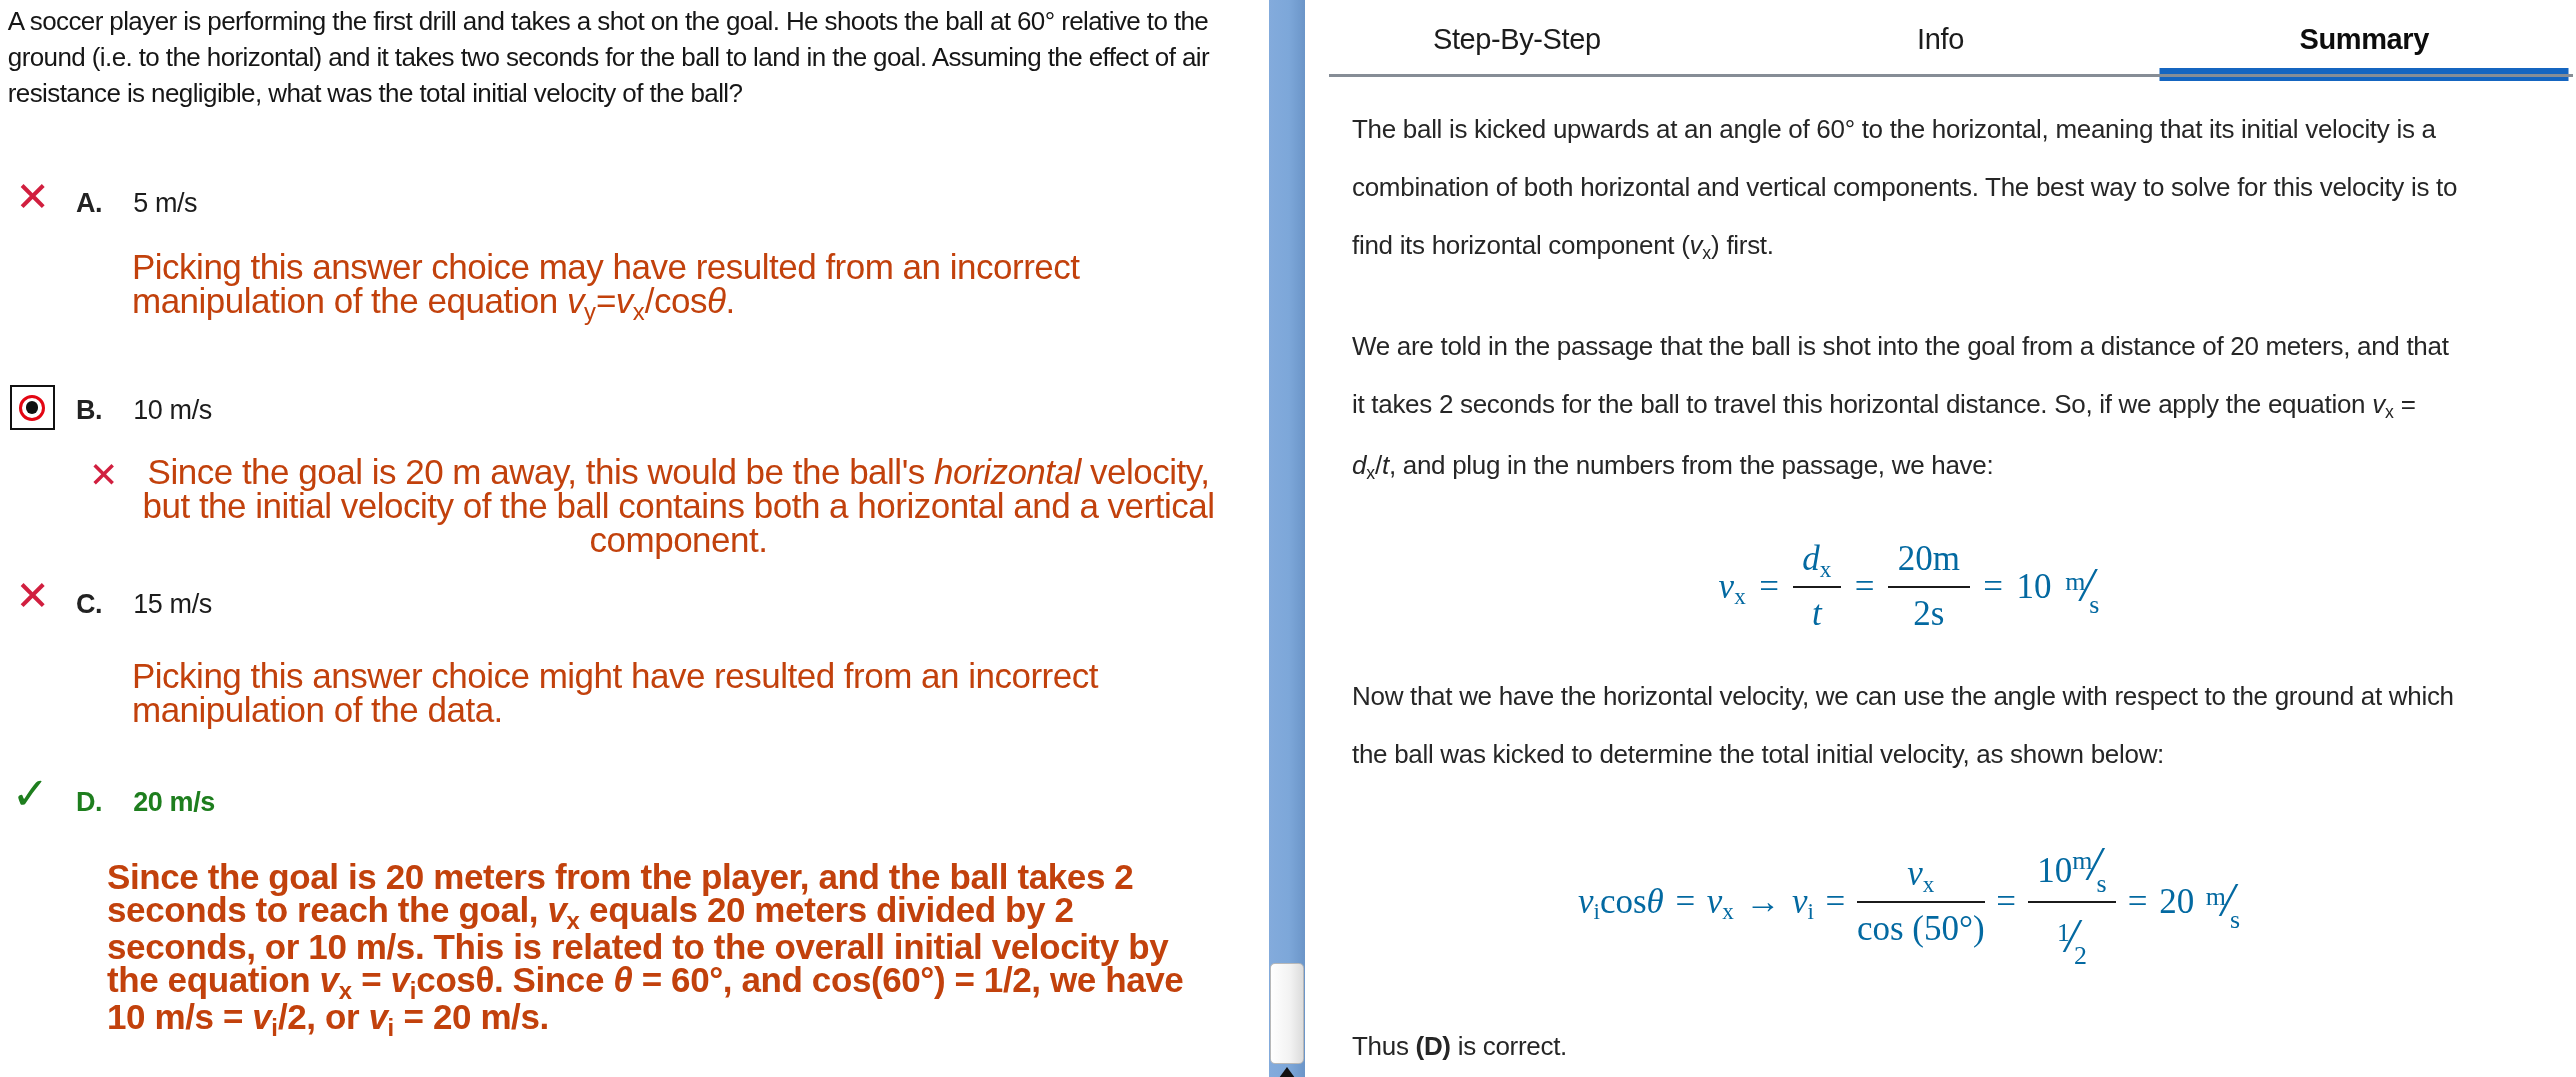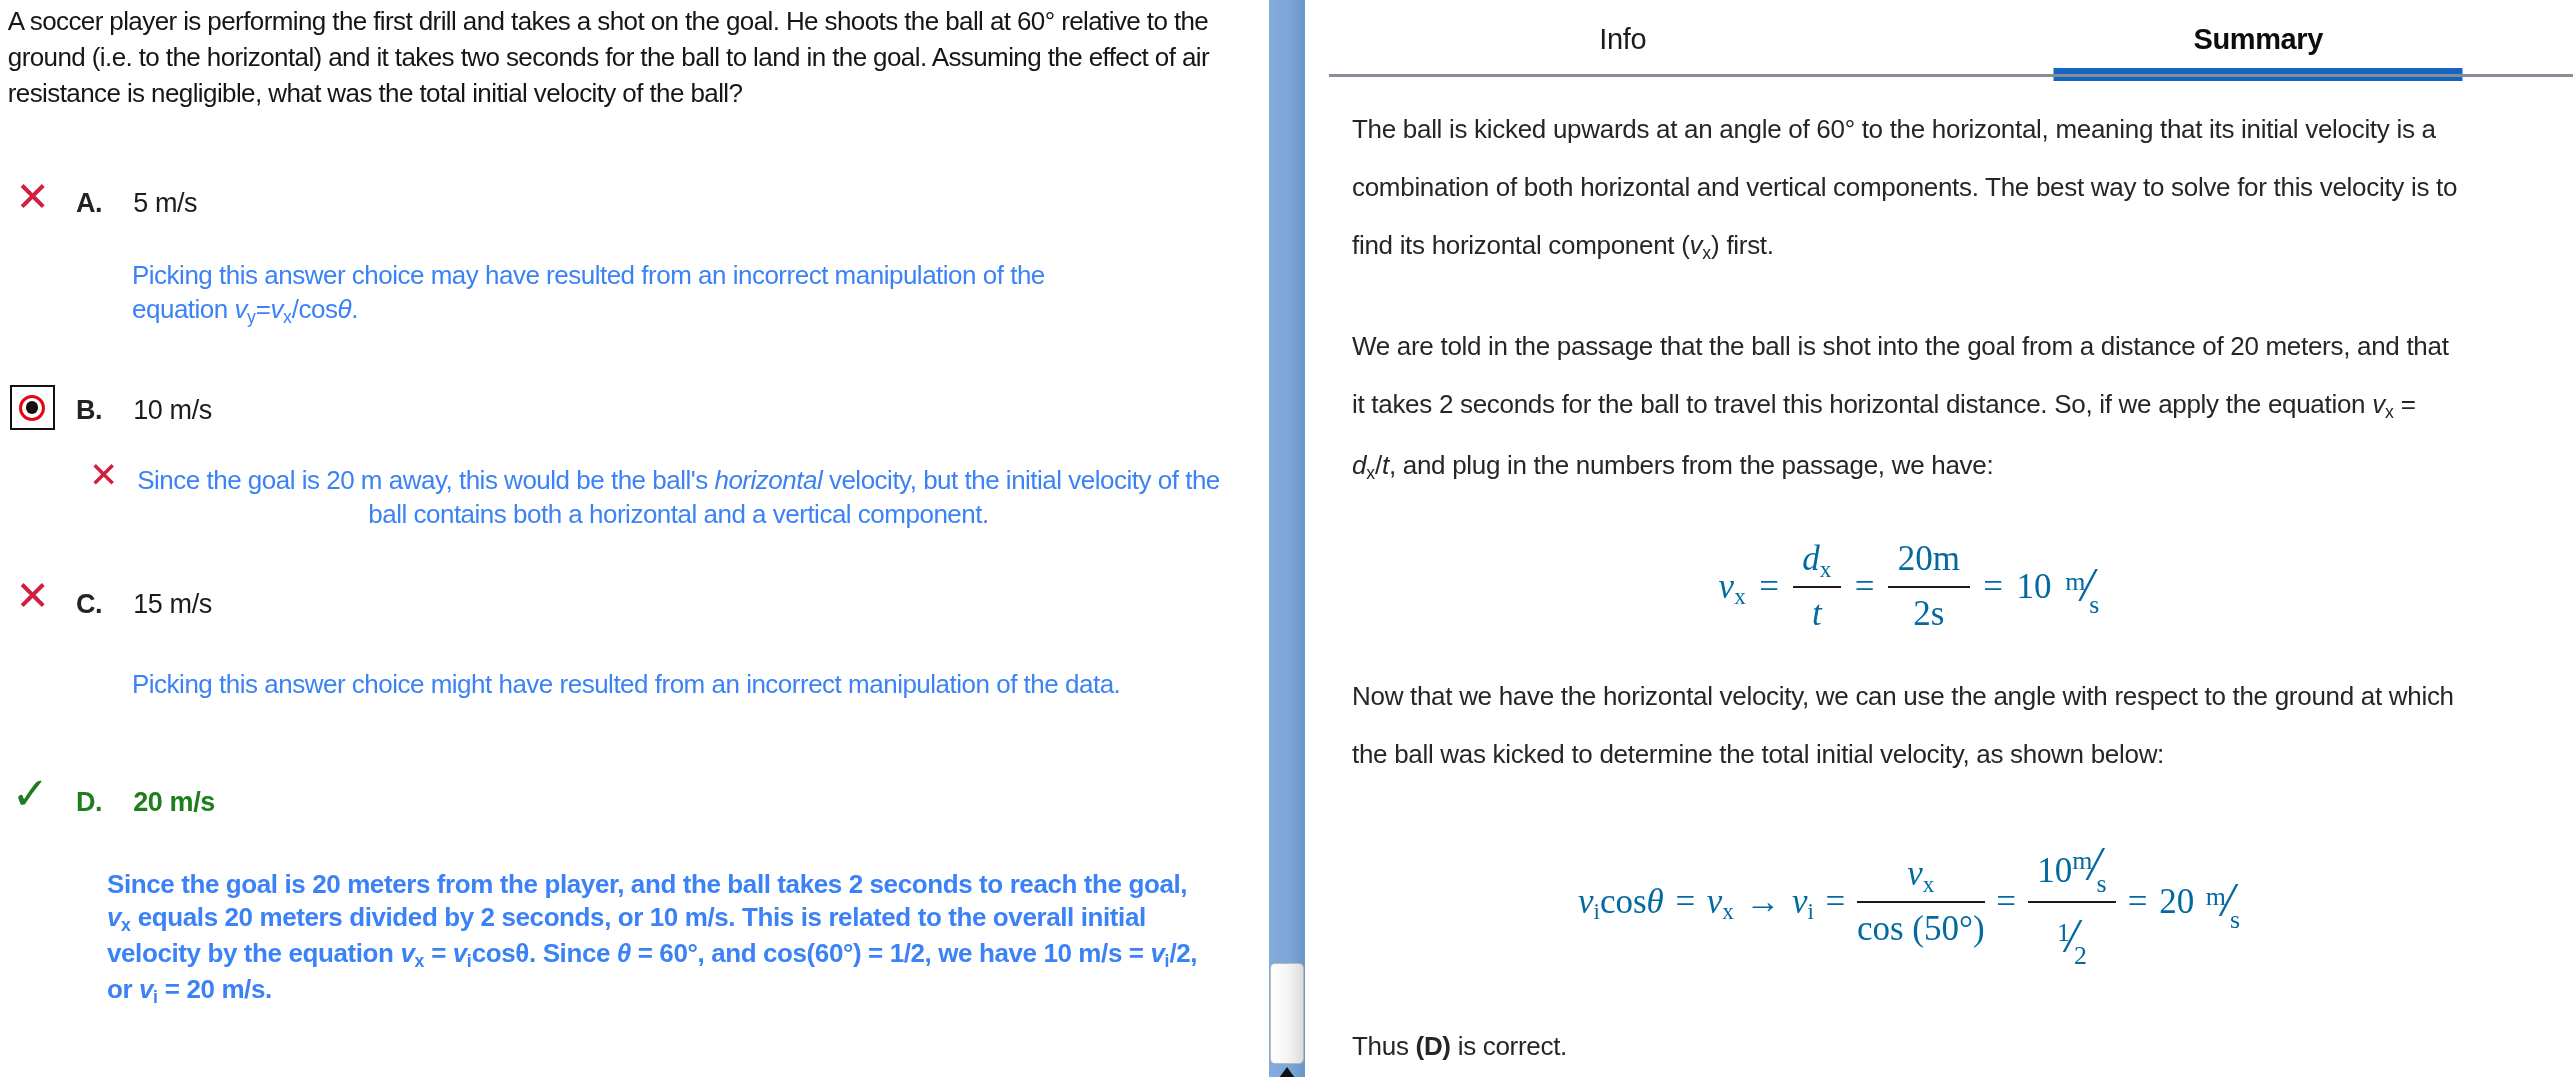--- a/index.html
+++ b/index.html
@@ -11,21 +11,21 @@
   .left-panel { position:absolute; left:0; top:0; width:1269px; height:779px; background:#fff; }
   .question { position:absolute; left:7.8px; top:2.9px; width:1252px; font-size:26px; line-height:36px; letter-spacing:-0.6px; color:#161616; }
   .marker { position:absolute; font-weight:400; }
   .cross { color:#d11f3f; font-size:41px; line-height:41px; }
   .cross.small { font-size:35px; line-height:35px; }
   .check { color:#1e7e1e; font-size:45px; line-height:45px; font-weight:700; }
   .choice-line { position:absolute; left:76px; display:flex; gap:31px; font-size:27px; letter-spacing:-0.4px; align-items:baseline; }
   .choice-line .letter { font-weight:700; color:#222; }
   .choice-line .value { font-weight:400; color:#1c1c1c;text-align:right; }
   .choice-line.correct .letter, .choice-line.correct .value { color:#1e7e1e; font-weight:700; }
-  .expl { position:absolute; font-size:26px; line-height:34px; letter-spacing:-0.5px; color:#3b82f6;margin-top:8px; }
+  .expl { position:absolute; font-size:35px; line-height:34px; letter-spacing:-0.5px; color:#c2410c; }
   .expl.bold { font-weight:700; line-height:33px; letter-spacing:-0.4px; }
   .radio-box { position:absolute; left:9.7px; top:385px; width:45px; height:45px; border:2.9px solid #111; background:#fff; display:flex; align-items:center; justify-content:center; }
   .radio-ring { width:26px; height:26px; border:3.9px solid #e30613; border-radius:50%; display:flex; align-items:center; justify-content:center; }
   .radio-dot { width:12.6px; height:12.6px; background:#111; border-radius:50%; }
 
   
   .i { font-style:italic; }
   .b { font-weight:700; }
   .sub { font-size:68%; position:relative; top:0.28em; letter-spacing:0; }
 
@@ -103,20 +103,23 @@
     <div class="scroll-thumb"></div>
     <div class="scroll-btn">
       <span class="tri-up"></span>
     </div>
   </div>
 
   <section class="right-panel">
 
     <nav class="tabs">
       <div class="tab">
+        <span>Step-By-Step</span>
+      </div>
+      <div class="tab">
         <span>Info</span>
       </div>
       <div class="tab active">
         <span>Summary</span>
         <span class="active-bar"></span>
       </div>
     </nav>
     <div class="tabs-rule"></div>
 
     <p class="rp" style="top:100px;"><span>The ball is kicked upwards at an angle of 60° to the horizontal, meaning that its initial velocity is a combination of both horizontal and vertical components. The best way to solve for this velocity is to find its horizontal component (</span><span class="i">v</span><span class="sub">x</span><span>) first.</span></p>

